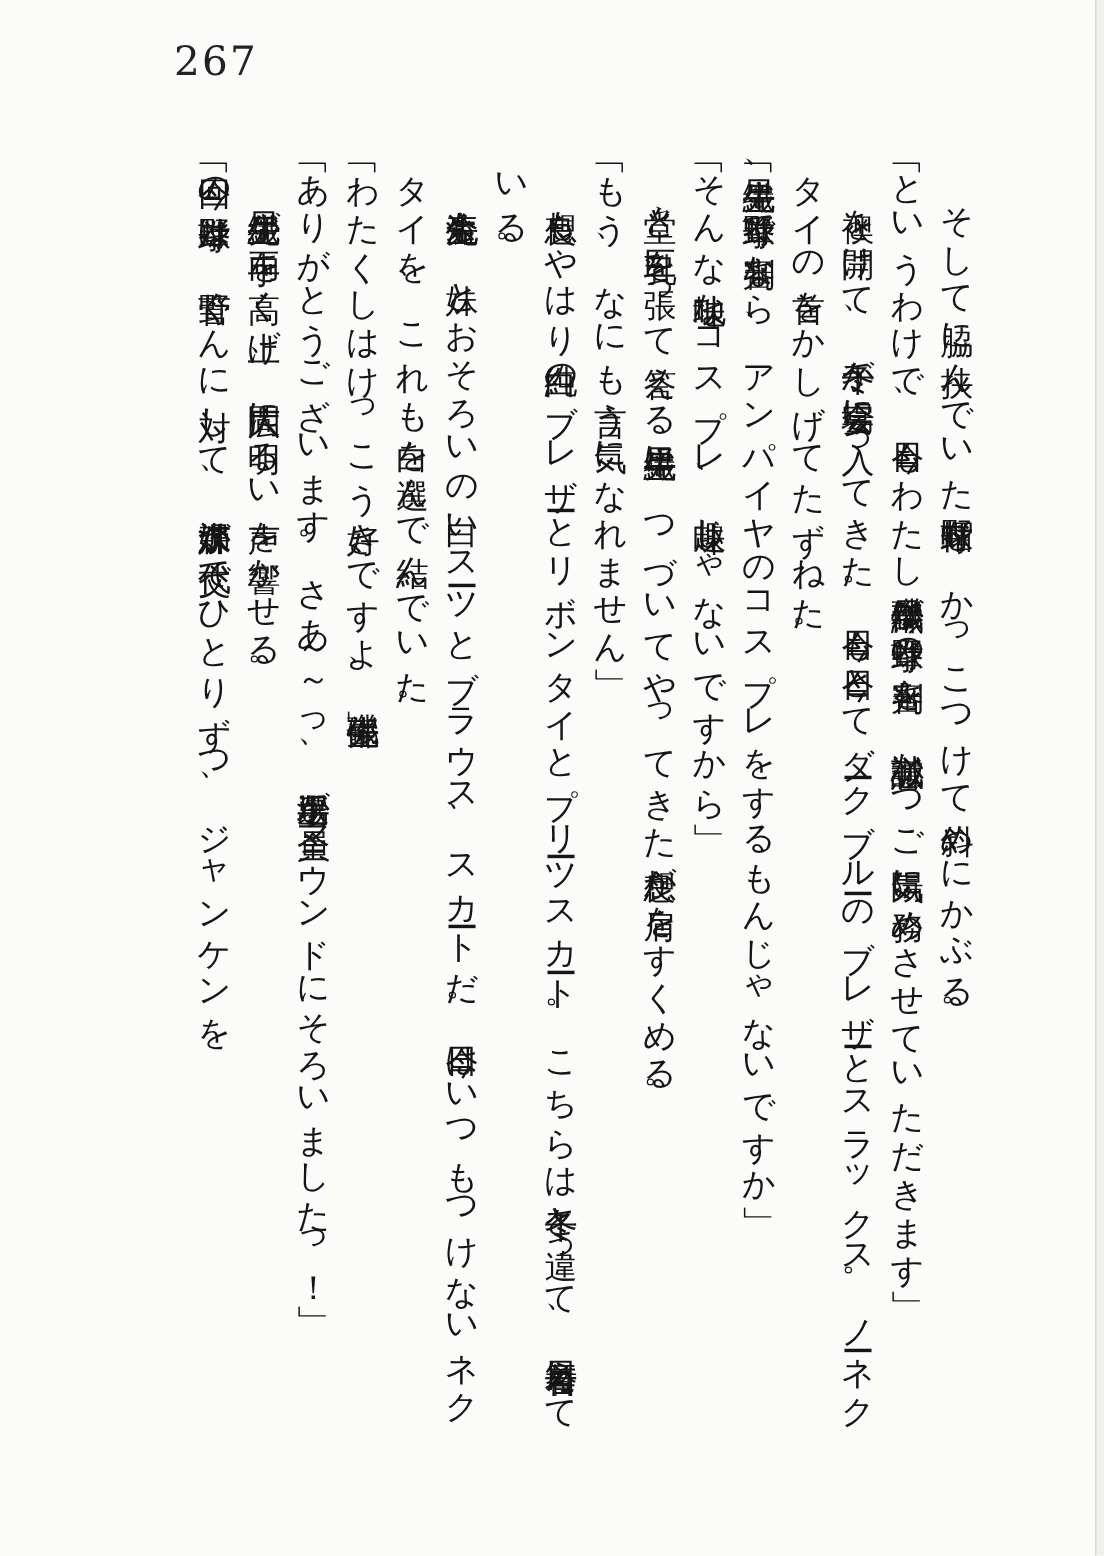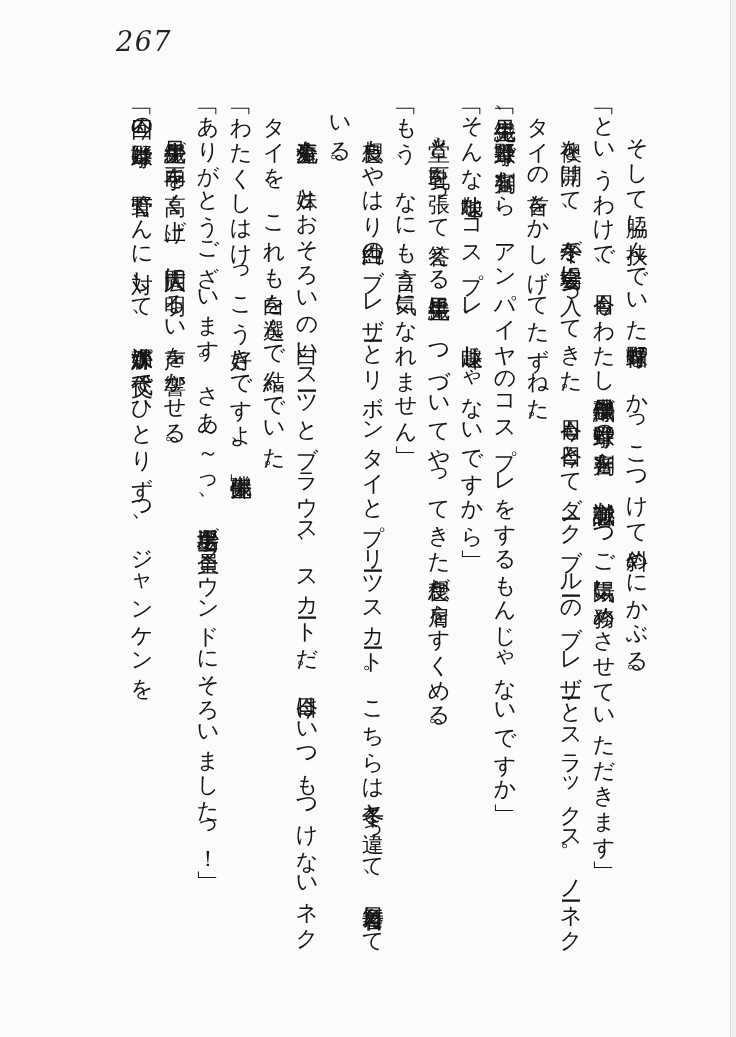--- a/index.html
+++ b/index.html
@@ -22,21 +22,20 @@
     width: 5px;
     height: 100%;
     background: #f0f0ee;
     border-left: 1px solid #d9d9d6;
   }
   .page-number {
     position: absolute;
     top: 26px;
     left: 116px;
     font-size: 27px;
-    font-style: italic;
     letter-spacing: 1.5px;
     color: #222;
   }
   .text-block {
     position: absolute;
     top: 101px;
     right: 82px;
     height: 862px;
     writing-mode: vertical-rl;
     text-orientation: mixed;

